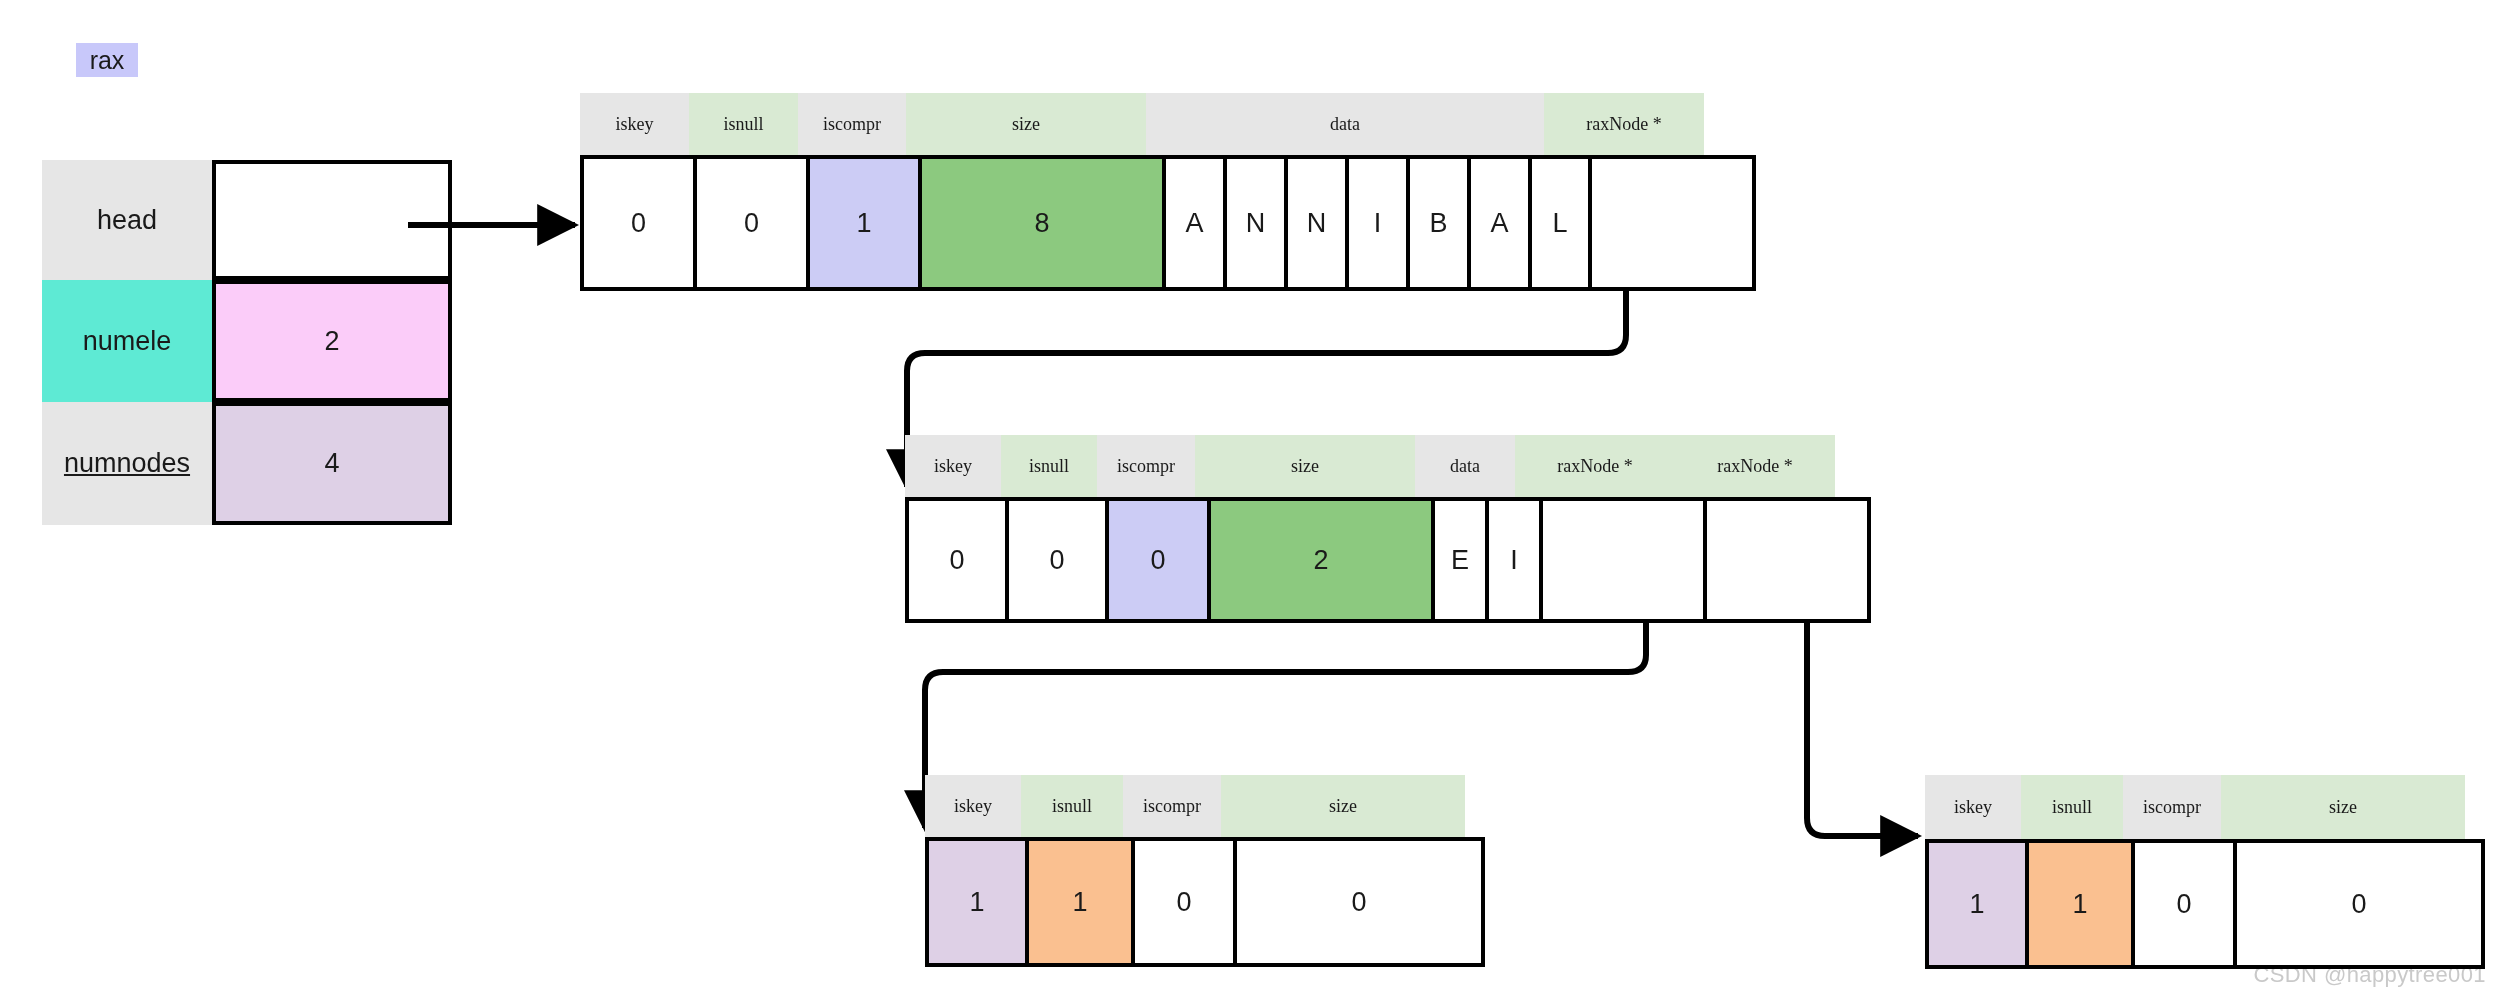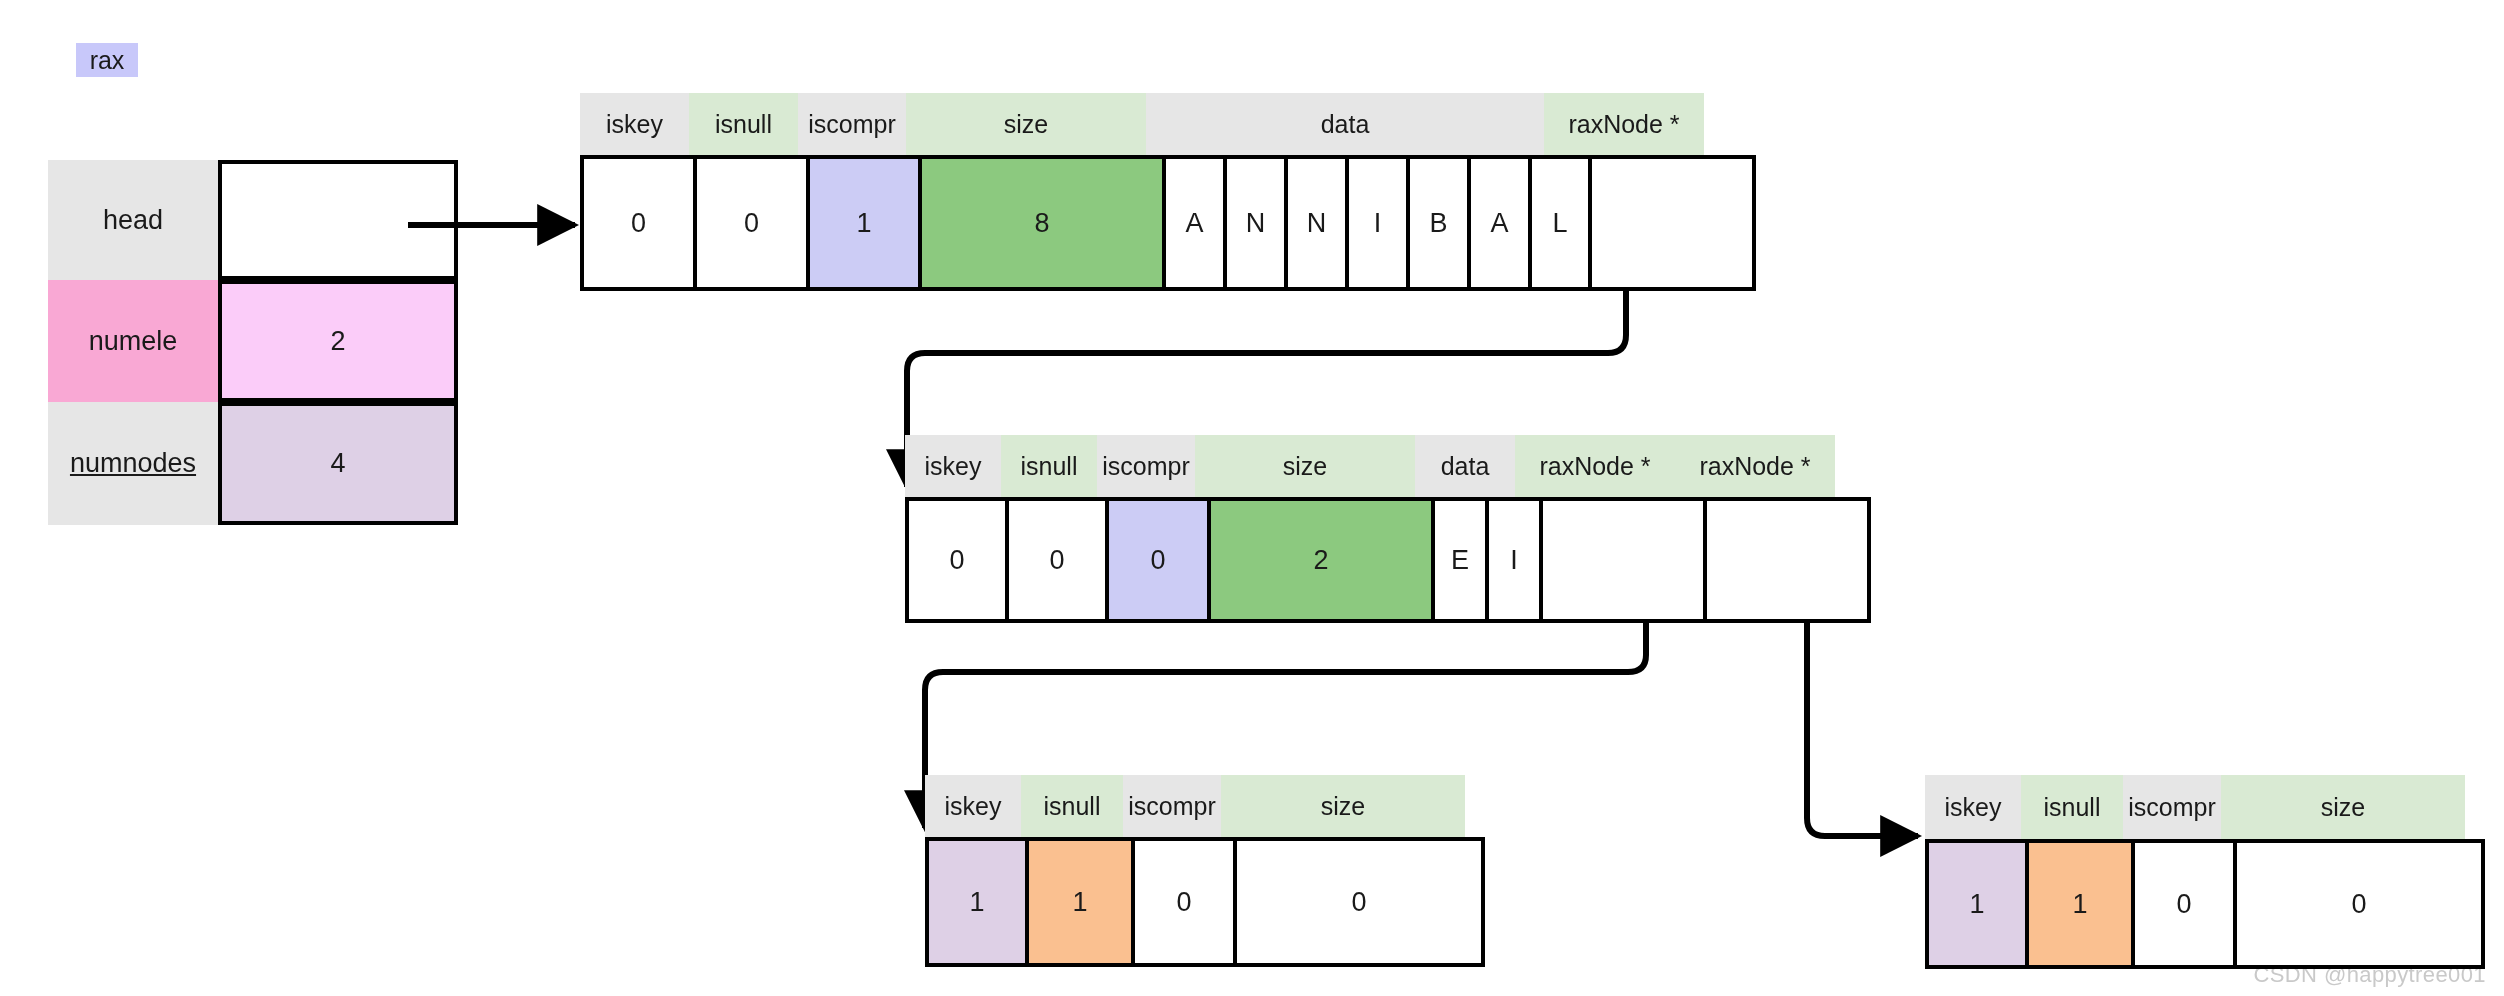--- a/index.html
+++ b/index.html
@@ -3,28 +3,28 @@
 <meta charset="utf-8">
 <style>
   html,body{margin:0;padding:0;background:#ffffff;}
   body{width:2504px;height:996px;position:relative;overflow:hidden;
        font-family:"Liberation Sans","DejaVu Sans",sans-serif;color:#1a1a1a;}
   .abs{position:absolute;box-sizing:border-box;}
 
   
   .hdr-row{position:absolute;display:flex;}
   .hdr-cell{display:flex;align-items:center;justify-content:center;
-            font-size:25px;line-height:1;white-space:nowrap;overflow:hidden;}
+            font-size:18px;line-height:1;white-space:nowrap;overflow:hidden;font-family:Liberation Serif, serif;}
   .body-row{position:absolute;display:flex;border:4px solid #000;background:#fff;}
   .body-cell{display:flex;align-items:center;justify-content:center;
              font-size:27px;line-height:1;border-right:4px solid #000;background:#fff;}
   .body-cell:last-child{border-right:none;}
 
   
-  #rax-struct{left:48px;top:160px;width:410px;height:365px;}
+  #rax-struct{left:42px;top:160px;width:410px;height:365px;}
   .rax-row{position:absolute;left:0;width:410px;display:flex;}
   .rax-label{width:170px;display:flex;align-items:center;justify-content:center;
              font-size:27px;line-height:1;}
   .rax-value{width:240px;display:flex;align-items:center;justify-content:center;
              font-size:27px;line-height:1;border:4px solid #000;box-sizing:border-box;}
 
   #rax-tag{left:76px;top:43px;width:62px;height:34px;background:#c8c8fa;
            display:flex;align-items:center;justify-content:center;font-size:25px;}
 
   .wm{position:absolute;right:18px;bottom:8px;font-size:22px;color:#c9c9c9;
@@ -38,21 +38,21 @@
 <div class="abs" id="rax-tag">
   <span>rax</span>
 </div>
 
 <div class="abs" id="rax-struct">
     <div class="rax-row" style="top: 0px; height: 120px;">
       <div class="rax-label" style="background: rgb(230, 230, 230); height: 120px;">head</div>
       <div class="rax-value" style="background: rgb(255, 255, 255); height: 120px;"></div>
     </div>
     <div class="rax-row" style="top: 120px; height: 122px;">
-      <div class="rax-label" style="background: #f9a8d4; height: 122px; text-align: center;">numele</div>
+      <div class="rax-label" style="background: #5eead4; height: 122px; text-align: center;">numele</div>
       <div class="rax-value" style="background: rgb(251, 204, 249); height: 122px;">2</div>
     </div>
     <div class="rax-row" style="top: 242px; height: 123px;">
       <div class="rax-label" style="background: rgb(230, 230, 230); height: 123px; text-decoration: underline;">numnodes</div>
       <div class="rax-value" style="background: rgb(222, 208, 230); height: 123px;">4</div>
     </div>
   </div>
 
 <svg class="conn" viewBox="0 0 2504 996">
   <defs>

